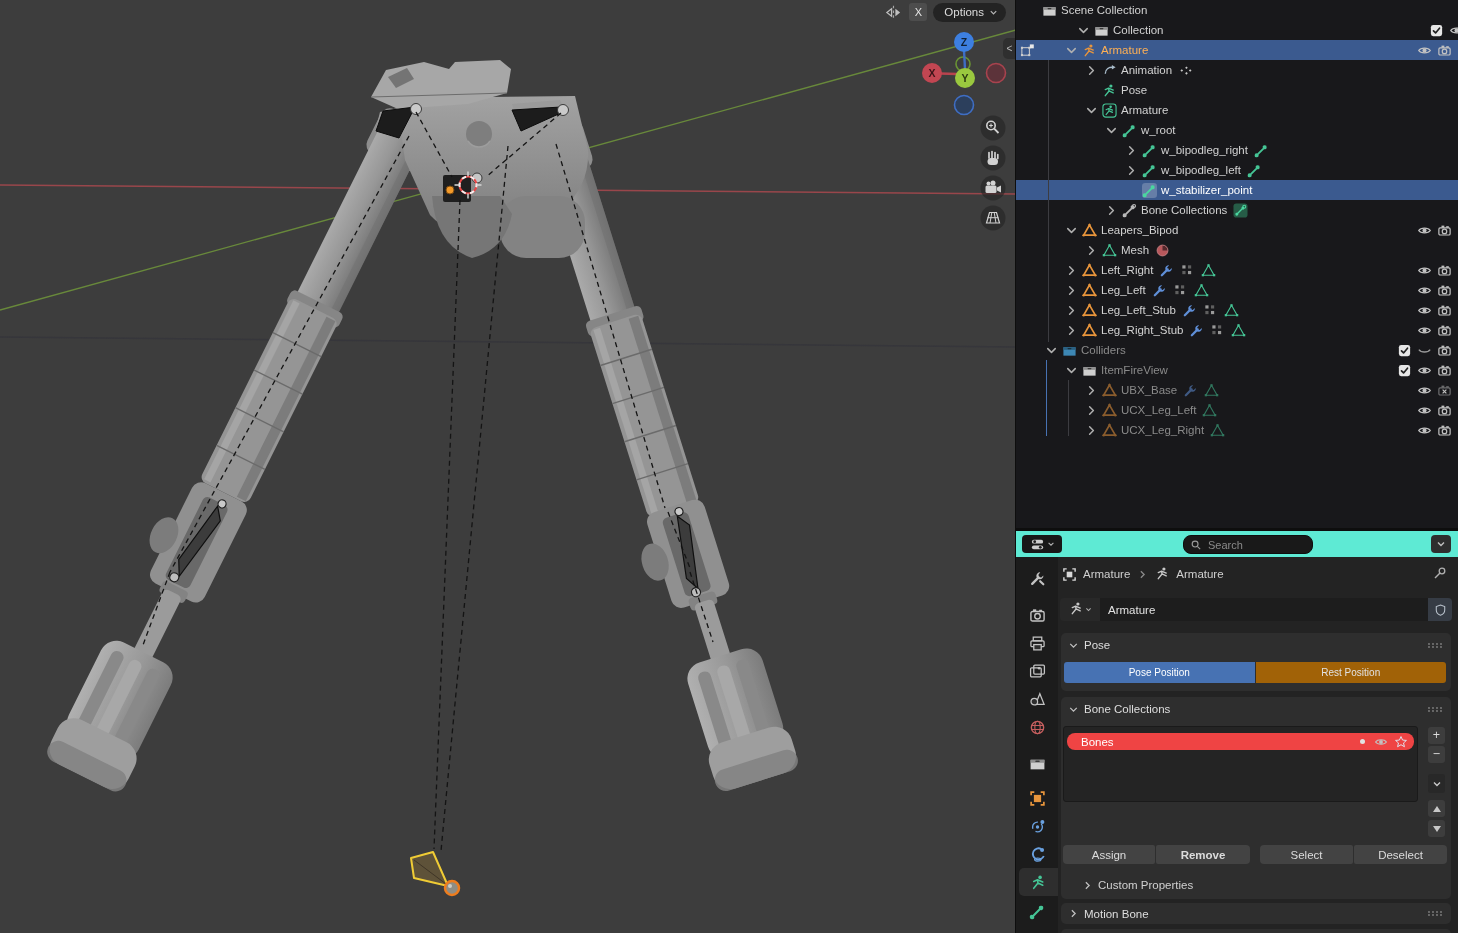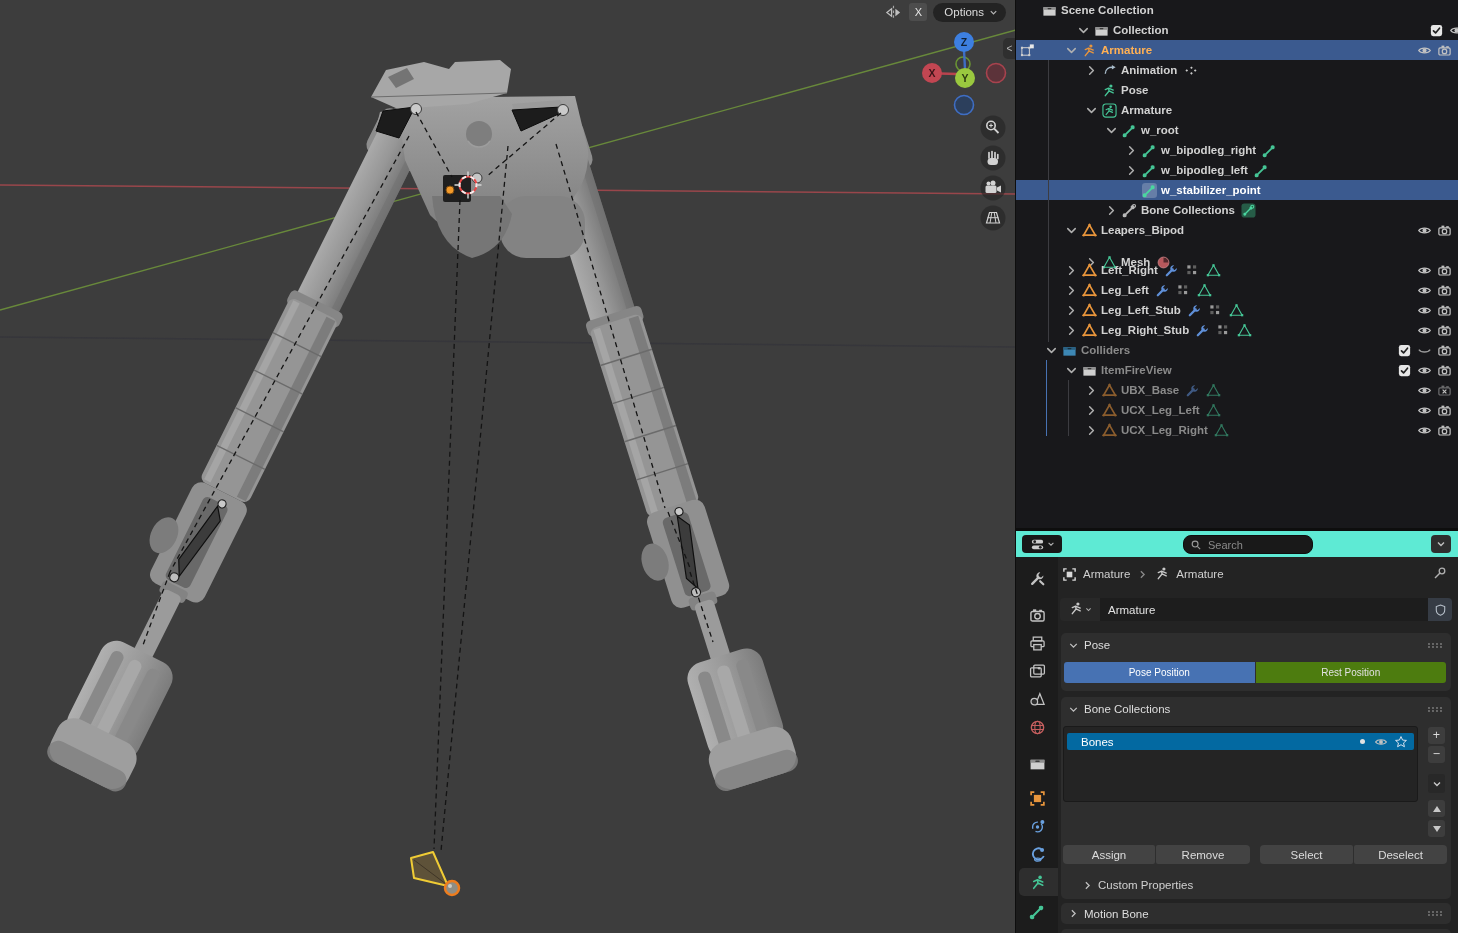--- a/index.html
+++ b/index.html
@@ -14,21 +14,21 @@
       display:flex;align-items:center;justify-content:center;font-size:11px;}
   .options-pill{height:19px;background:rgba(34,34,34,.95);border-radius:10px;color:#dcdcdc;
       display:flex;align-items:center;gap:5px;padding:0 8px 0 11px;font-size:11.5px;}
   #collapse-tab{position:absolute;top:38px;right:0;width:13px;height:21px;background:rgba(46,46,46,.9);
       border-radius:5px 0 0 5px;color:#b9b9b9;display:flex;align-items:center;justify-content:center;font-size:10px;}
   
   #outliner{position:absolute;left:1016px;top:0;width:442px;height:528px;background:#18181b;overflow:hidden;}
   .o-row{position:absolute;left:0;width:442px;height:20px;}
   .o-row.sel{background:#3b5a8f;}
   .o-chev,.o-icon,.o-mode{position:absolute;top:2.5px;width:15px;height:15px;}
-  .o-labelwrap{position:absolute;top:0;height:20px;display:flex;align-items:center;gap:6px;white-space:nowrap;font-weight:bold;}
+  .o-labelwrap{position:absolute;top:0;height:20px;display:flex;align-items:center;gap:6px;white-space:nowrap;}
   .o-label{color:#d2d2d2;}
   .o-label.orange{color:#ffb054;} .o-label.white{color:#ffffff;} .o-label.dim{color:#8a8a8a;}
   .o-right{position:absolute;right:6px;top:2.5px;display:flex;gap:5px;}
   .o-right span{width:15px;height:15px;display:block;}
   .dimicons .o-icon, .dimicons .o-extra{opacity:.55;}
   .o-extra{width:15px;height:15px;display:block;}
   .tree-line{position:absolute;width:1px;background:#3c3c41;}
   .i16{width:100%;height:100%;display:block;}
   
   #properties{position:absolute;left:1016px;top:531px;width:442px;height:402px;background:#232323;}
@@ -55,23 +55,23 @@
   .name-left{width:40px;background:#282828;border-radius:4px 0 0 4px;display:flex;align-items:center;justify-content:center;gap:1px;}
   .name-input{flex:1;background:#1d1d1d;border:none;outline:none;color:#e2e2e2;font-size:11.5px;padding:0 8px;
       font-family:"Liberation Sans",sans-serif;}
   .name-shield{width:24px;background:#363c45;border-radius:0 4px 4px 0;display:flex;align-items:center;justify-content:center;}
   .panel{position:absolute;left:3px;width:390px;background:#2e2e2e;border-radius:5px;}
   .panel-h{position:relative;height:24px;display:flex;align-items:center;gap:4px;padding-left:6px;color:#dedede;}
   .dragdots{position:absolute;right:8px;top:9px;}
   .posebtns{position:absolute;left:3px;right:5px;top:29px;height:21px;display:flex;gap:1px;}
   .posebtn{flex:1;display:flex;align-items:center;justify-content:center;font-size:10px;}
   .posebtn.on{background:#4772b3;color:#fff;border-radius:3px 0 0 3px;}
-  .posebtn.off{background:#4d7c0f;color:#e2e2e2;border-radius:0 3px 3px 0;}
+  .posebtn.off{background:#a16207;color:#e2e2e2;border-radius:0 3px 3px 0;}
   .bc-list{position:absolute;left:2px;top:29px;width:353px;height:74px;background:#242424;border:1px solid #1a1a1a;border-radius:3px;}
-  .bc-item{position:absolute;left:3px;right:3px;top:6px;height:17px;background:#0369a1;border-radius:2px;
+  .bc-item{position:absolute;left:3px;right:3px;top:6px;height:17px;background:#ef4444;border-radius:8px;
       display:flex;align-items:center;color:#fff;padding-left:14px;}
   .bc-item .spacer{flex:1;}
   .bc-item .mini{width:14px;height:14px;margin-right:6px;}
   .bc-dot{width:5px;height:5px;border-radius:50%;background:#e2e2e2;margin-right:9px;}
   .rbtn{position:absolute;left:367px;width:17px;height:17px;background:#3d3d3d;border-radius:3px;color:#dcdcdc;
       display:flex;align-items:center;justify-content:center;font-size:12.5px;line-height:1;}
   .rbtn.dk{background:#282828;height:19px;}
   .tri-up{width:0;height:0;border-left:4.5px solid transparent;border-right:4.5px solid transparent;border-bottom:6px solid #c8c8c8;}
   .tri-dn{width:0;height:0;border-left:4.5px solid transparent;border-right:4.5px solid transparent;border-top:6px solid #c8c8c8;}
   .bc-btnrow{position:absolute;left:2px;top:148px;height:19px;display:flex;}
@@ -544,21 +544,21 @@
             <span>
               <svg class="i16" viewBox="0 0 16 16">
                 <rect x="2" y="5.2" width="12" height="7.6" rx="1.4" stroke="#c2c2c2" stroke-width="1.3" fill="none"></rect>
                 <circle cx="8" cy="9" r="2.4" stroke="#c2c2c2" stroke-width="1.3" fill="none"></circle>
                 <rect x="4.8" y="2.8" width="3" height="2.2" fill="#c2c2c2"></rect>
                 <rect x="9.8" y="3.4" width="2.8" height="1.6" fill="#c2c2c2"></rect>
               </svg>
             </span>
           </span>
         </div>
-        <div class="o-row" style="top: 252px; text-align: center;">
+        <div class="o-row" style="top: 240px; text-align: center;">
           <span class="o-chev" style="left:68px">
             <svg class="i16" viewBox="0 0 16 16">
               <path d="M6 4l4 4-4 4" fill="none" stroke="#b0b0b0" stroke-width="1.6" stroke-linecap="round" stroke-linejoin="round"></path>
             </svg>
           </span>
           <span class="o-icon" style="left:86px">
             <svg class="i16" viewBox="0 0 16 16">
               <polygon points="8,2.5 14,13 2,13" fill="none" stroke="#45c596" stroke-width="1.2"></polygon>
               <g fill="#45c596">
                 <rect x="6.8" y="1.3" width="2.4" height="2.4"></rect>
@@ -1276,21 +1276,21 @@
             </svg>
         </div>
         <div class="rbtn" style="top:103px">
             <span class="tri-up"></span>
           </div>
         <div class="rbtn" style="top:123px">
             <span class="tri-dn"></span>
           </div>
         <div class="bc-btnrow" id="bc-buttons">
             <div class="pbtn" style="width: 92px; border-radius: 4px 2px 2px 4px; margin-left: 0px;">Assign</div>
-            <div class="pbtn" style="width: 94px; border-radius: 2px 4px 4px 2px; margin-left: 1px;">Remove</div>
+            <div class="pbtn" style="width: 94px; border-radius: 2px 4px 4px 2px; margin-left: 1px; font-weight: bold;">Remove</div>
             <div class="pbtn" style="width: 93px; border-radius: 4px 2px 2px 4px; margin-left: 10px;">Select</div>
             <div class="pbtn" style="width: 93px; border-radius: 2px 4px 4px 2px; margin-left: 1px;">Deselect</div>
           </div>
         <div class="subrow">
           <svg class="chev12" viewBox="0 0 16 16">
             <path d="M6 4l4 4-4 4" fill="none" stroke="#c0c0c0" stroke-width="1.6"></path>
           </svg>
           <span>Custom Properties</span>
         </div>
       </div>

